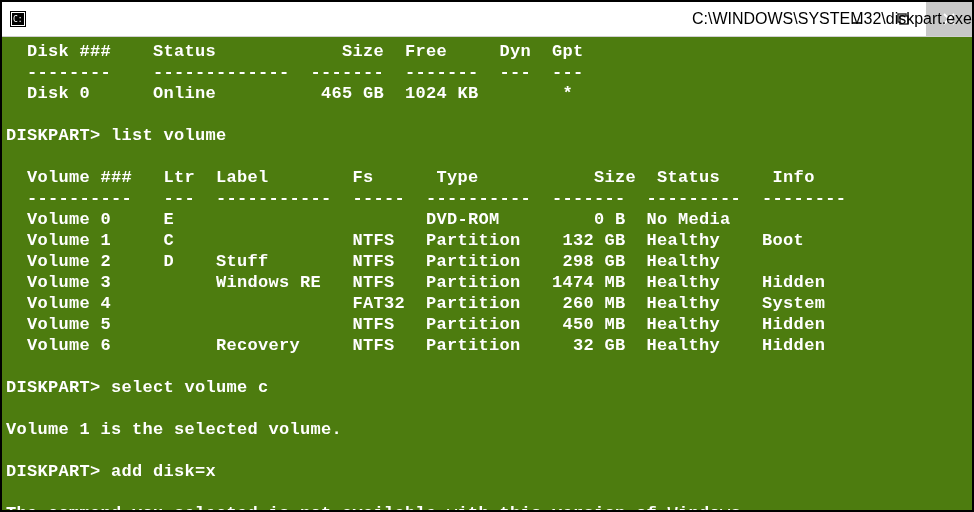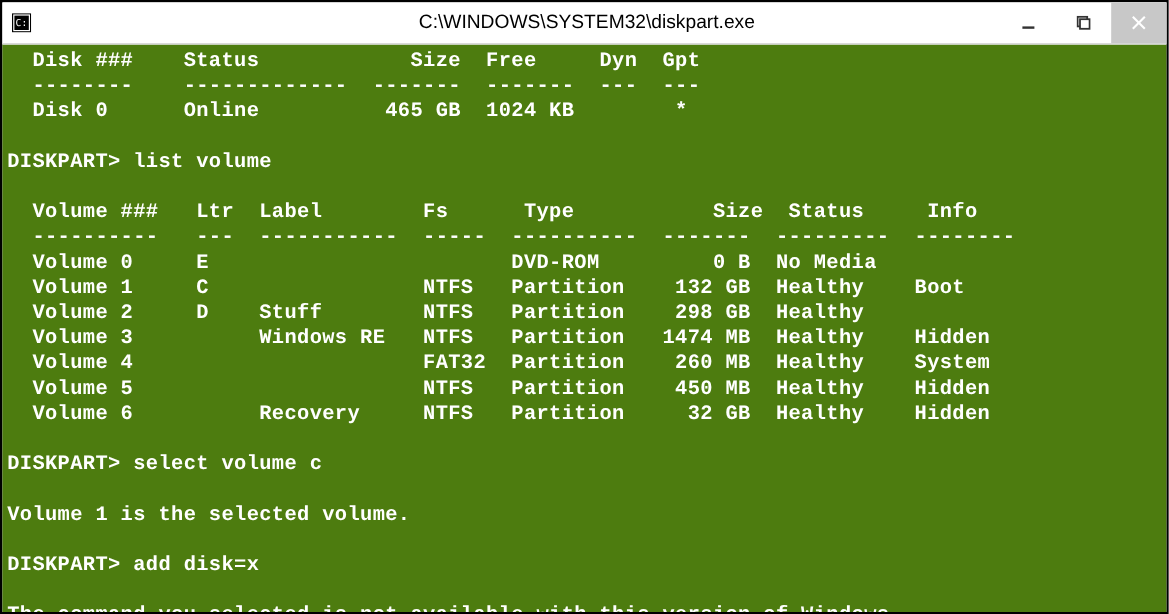--- a/index.html
+++ b/index.html
@@ -10,21 +10,21 @@
   }
   .titlebar{
     height:34px;background:#fff;display:flex;align-items:center;
     position:relative;border-bottom:1px solid #d0d0d0;
   }
   .titlebar .icon{
     width:16px;height:16px;margin-left:8px;
     display:inline-flex;align-items:center;justify-content:center;
   }
   .titlebar .title{
-    position:absolute;left:4px;right:0;text-align:center;
+    position:absolute;left:4px;right:0;text-align:right;
     font-family:"Segoe UI",Arial,sans-serif;font-size:16px;color:#000;
     pointer-events:none;
   }
   .winbtns{margin-left:auto;display:flex;height:100%;}
   .winbtn{
     width:46px;height:100%;display:flex;align-items:center;justify-content:center;
     font-size:16px;color:#555;
   }
   .winbtn.close{background:#c8c8c8;color:#fff;font-size:18px;}
   .console{

